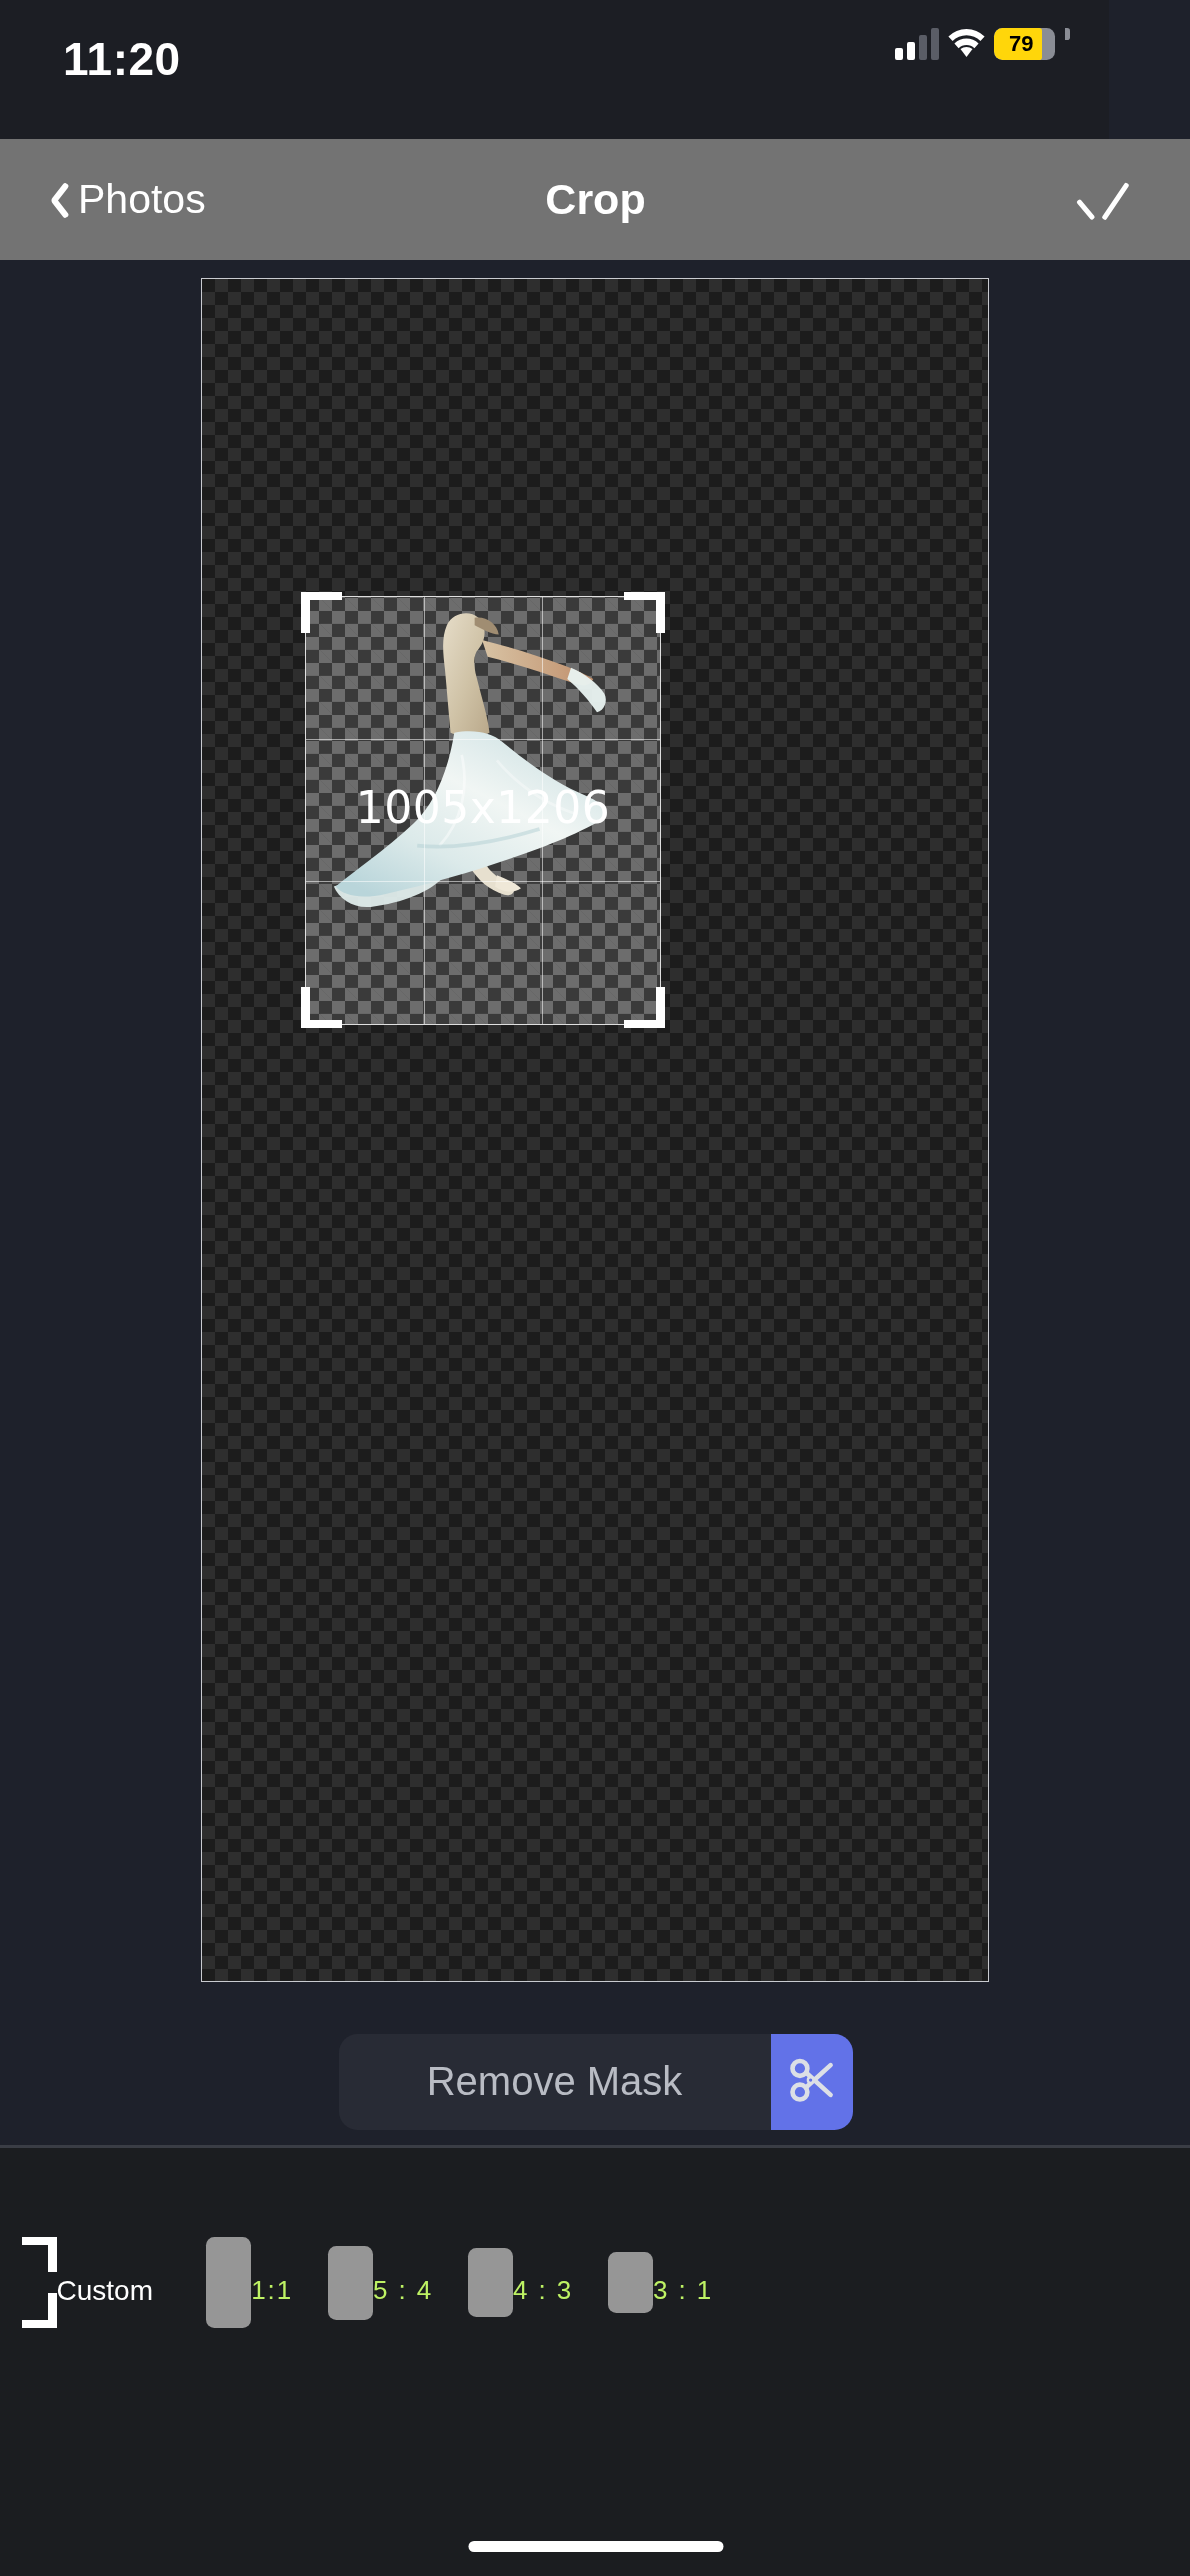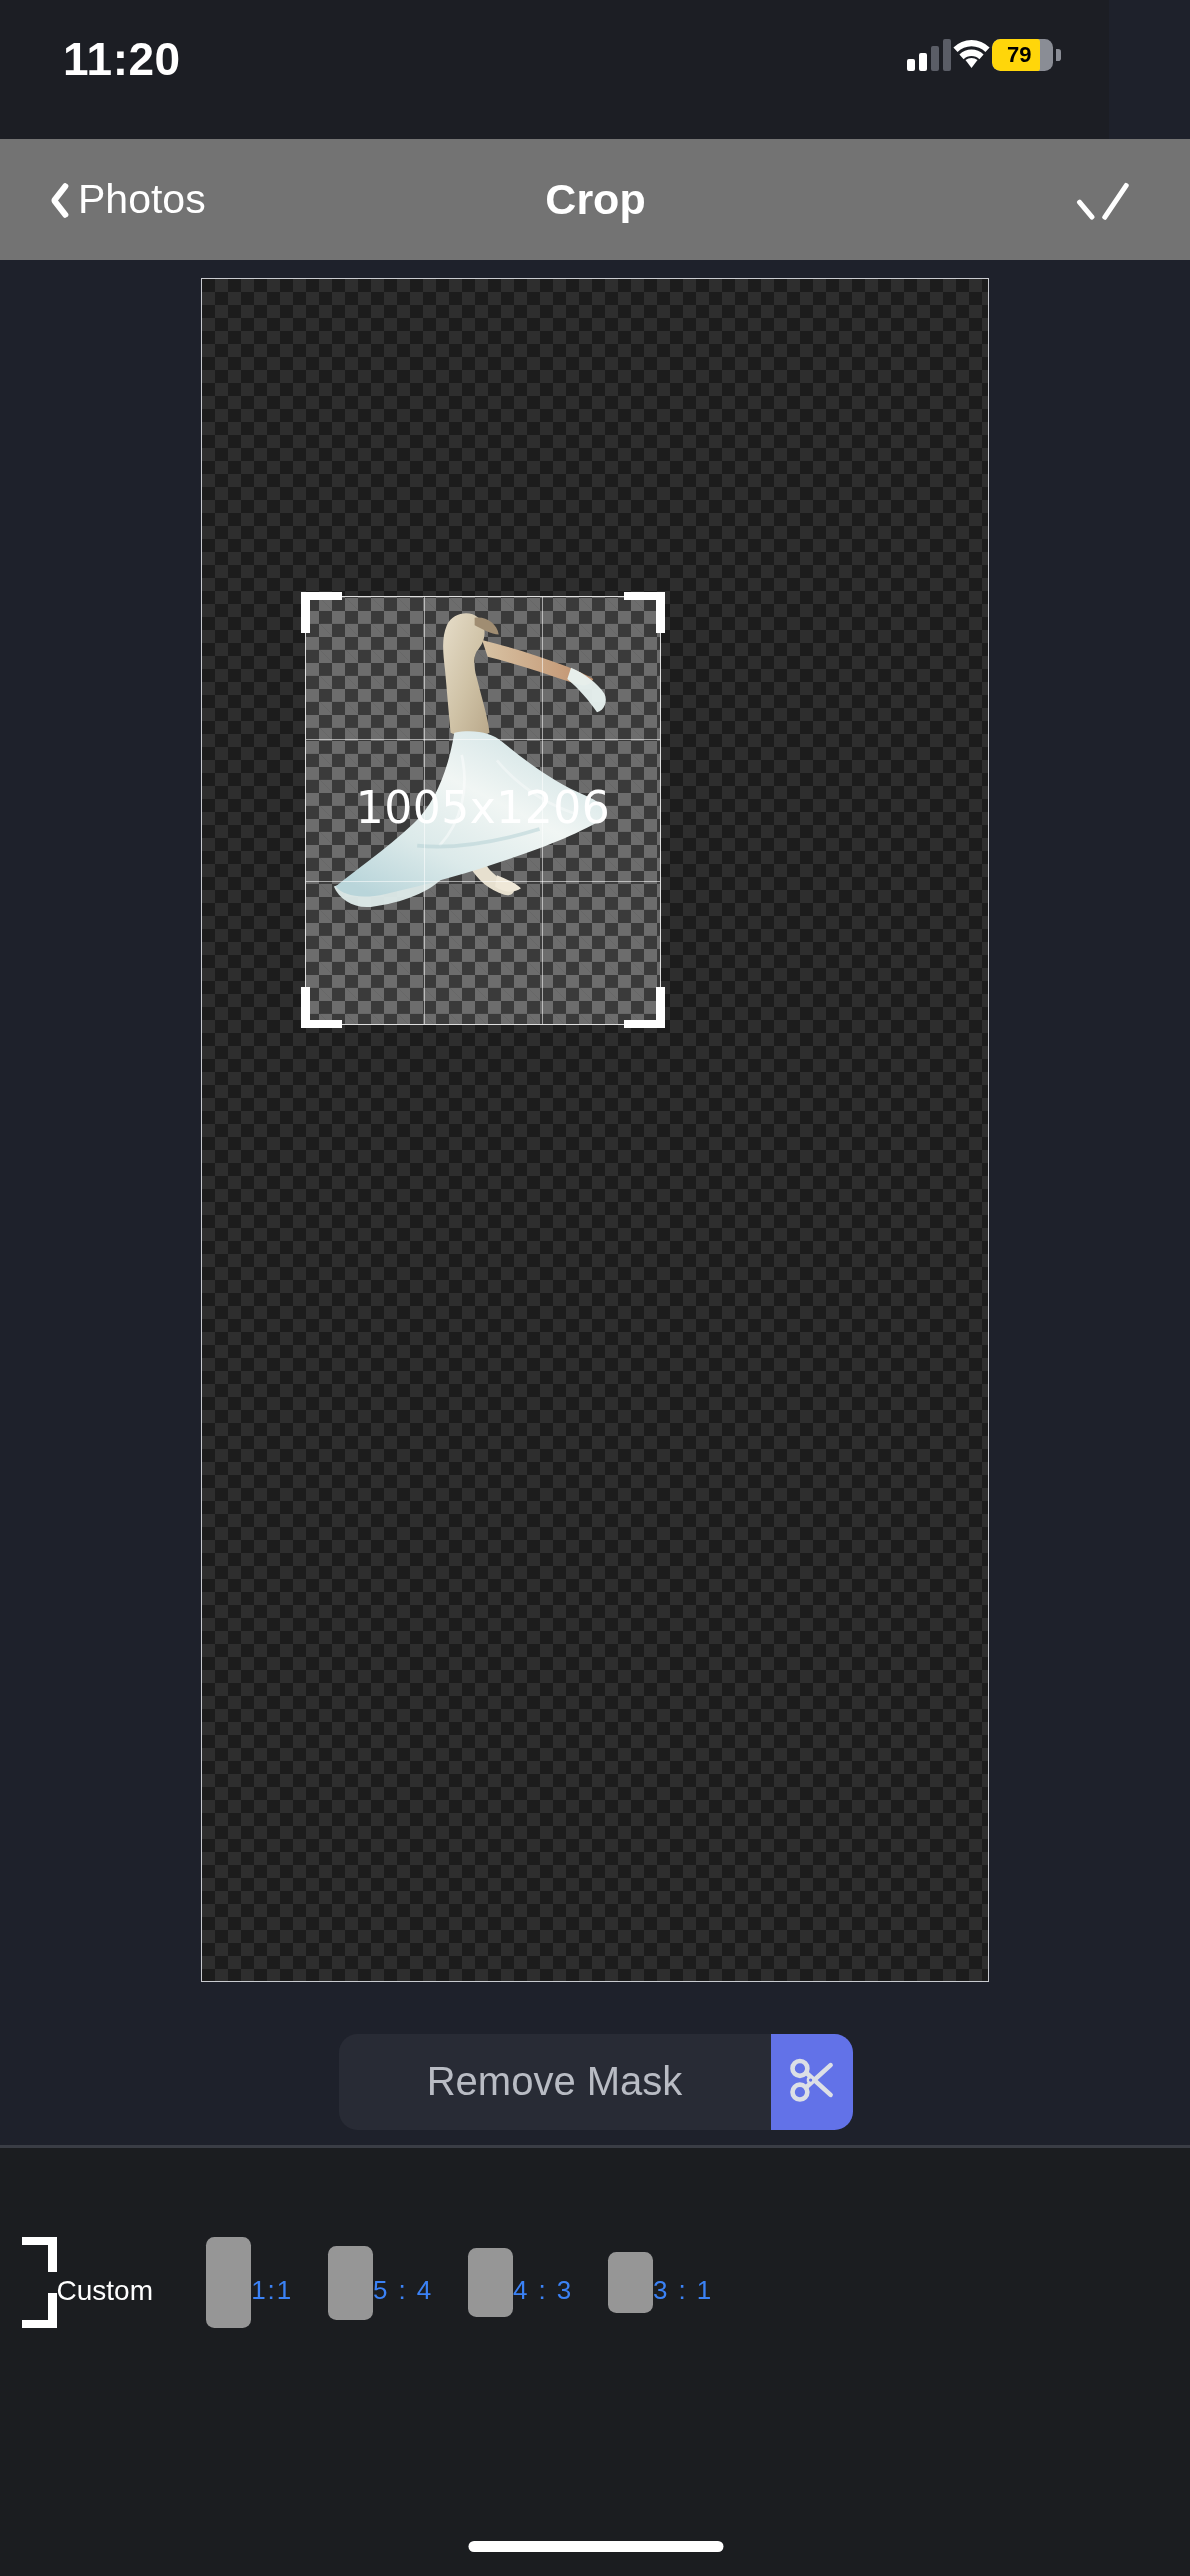--- a/index.html
+++ b/index.html
@@ -15,22 +15,22 @@
   
   .statusbar{
     position:absolute; left:0; top:0; width:1109px; height:139px;
     background:#1c1e24;
   }
   .sb-time{
     position:absolute; left:63px; top:32px;
     font-size:46px; font-weight:600; color:#ffffff; letter-spacing:0.5px;
   }
   .sb-right{
-    position:absolute; right:48px; top:28px;
-    display:flex; align-items:center; gap:1px; height:54px;
+    position:absolute; right:39px; top:28px;
+    display:flex; align-items:flex-start; gap:8px; height:54px;
   }
   .sig{ display:flex; align-items:flex-end; gap:4.6px; height:32px; }
   .sig i{ display:block; width:7.4px; background:#ffffff; border-radius:1.9px; }
   .sig i:nth-child(1){ height:12px; }
   .sig i:nth-child(2){ height:18.5px; }
   .sig i:nth-child(3){ height:25px; background:#5a5d66; }
   .sig i:nth-child(4){ height:32px; background:#5a5d66; }
   .wifi{ width:39px; height:32px; position:relative; }
   .batt{
     position:relative; width:61px; height:32px;
@@ -182,21 +182,21 @@
   .aspect-item{
     width:140px; height:269px; flex:0 0 140px;
     display:flex; align-items:center;
     justify-content:flex-end; cursor:pointer;
   }
   .ai-icon{
     height:130px; display:flex; align-items:center; justify-content:center;
   }
   .swatch{ background:#969696; border-radius:8.3px; }
   .ai-label{
-    margin-top:16.7px; font-size:26px; color:#3b82f6; letter-spacing:1.9px;
+    margin-top:16.7px; font-size:26px; color:#bef264; letter-spacing:1.9px;
   }
   .aspect-item.selected .ai-label{ color:#ffffff; letter-spacing:0; font-size:28px; }
   
   .custicon{ position:relative; width:95px; height:91px; }
   .custicon span{ position:absolute; width:35px; height:35px; }
   .custicon span::before,.custicon span::after{ content:""; position:absolute; background:#ffffff; }
   .custicon span::before{ width:35px; height:8.3px; }
   .custicon span::after{ width:8.3px; height:35px; }
   .c-tl{ left:0; top:0; } .c-tl::before{ left:0; top:0; } .c-tl::after{ left:0; top:0; }
   .c-tr{ right:0; top:0; } .c-tr::before{ right:0; top:0; } .c-tr::after{ right:0; top:0; }

